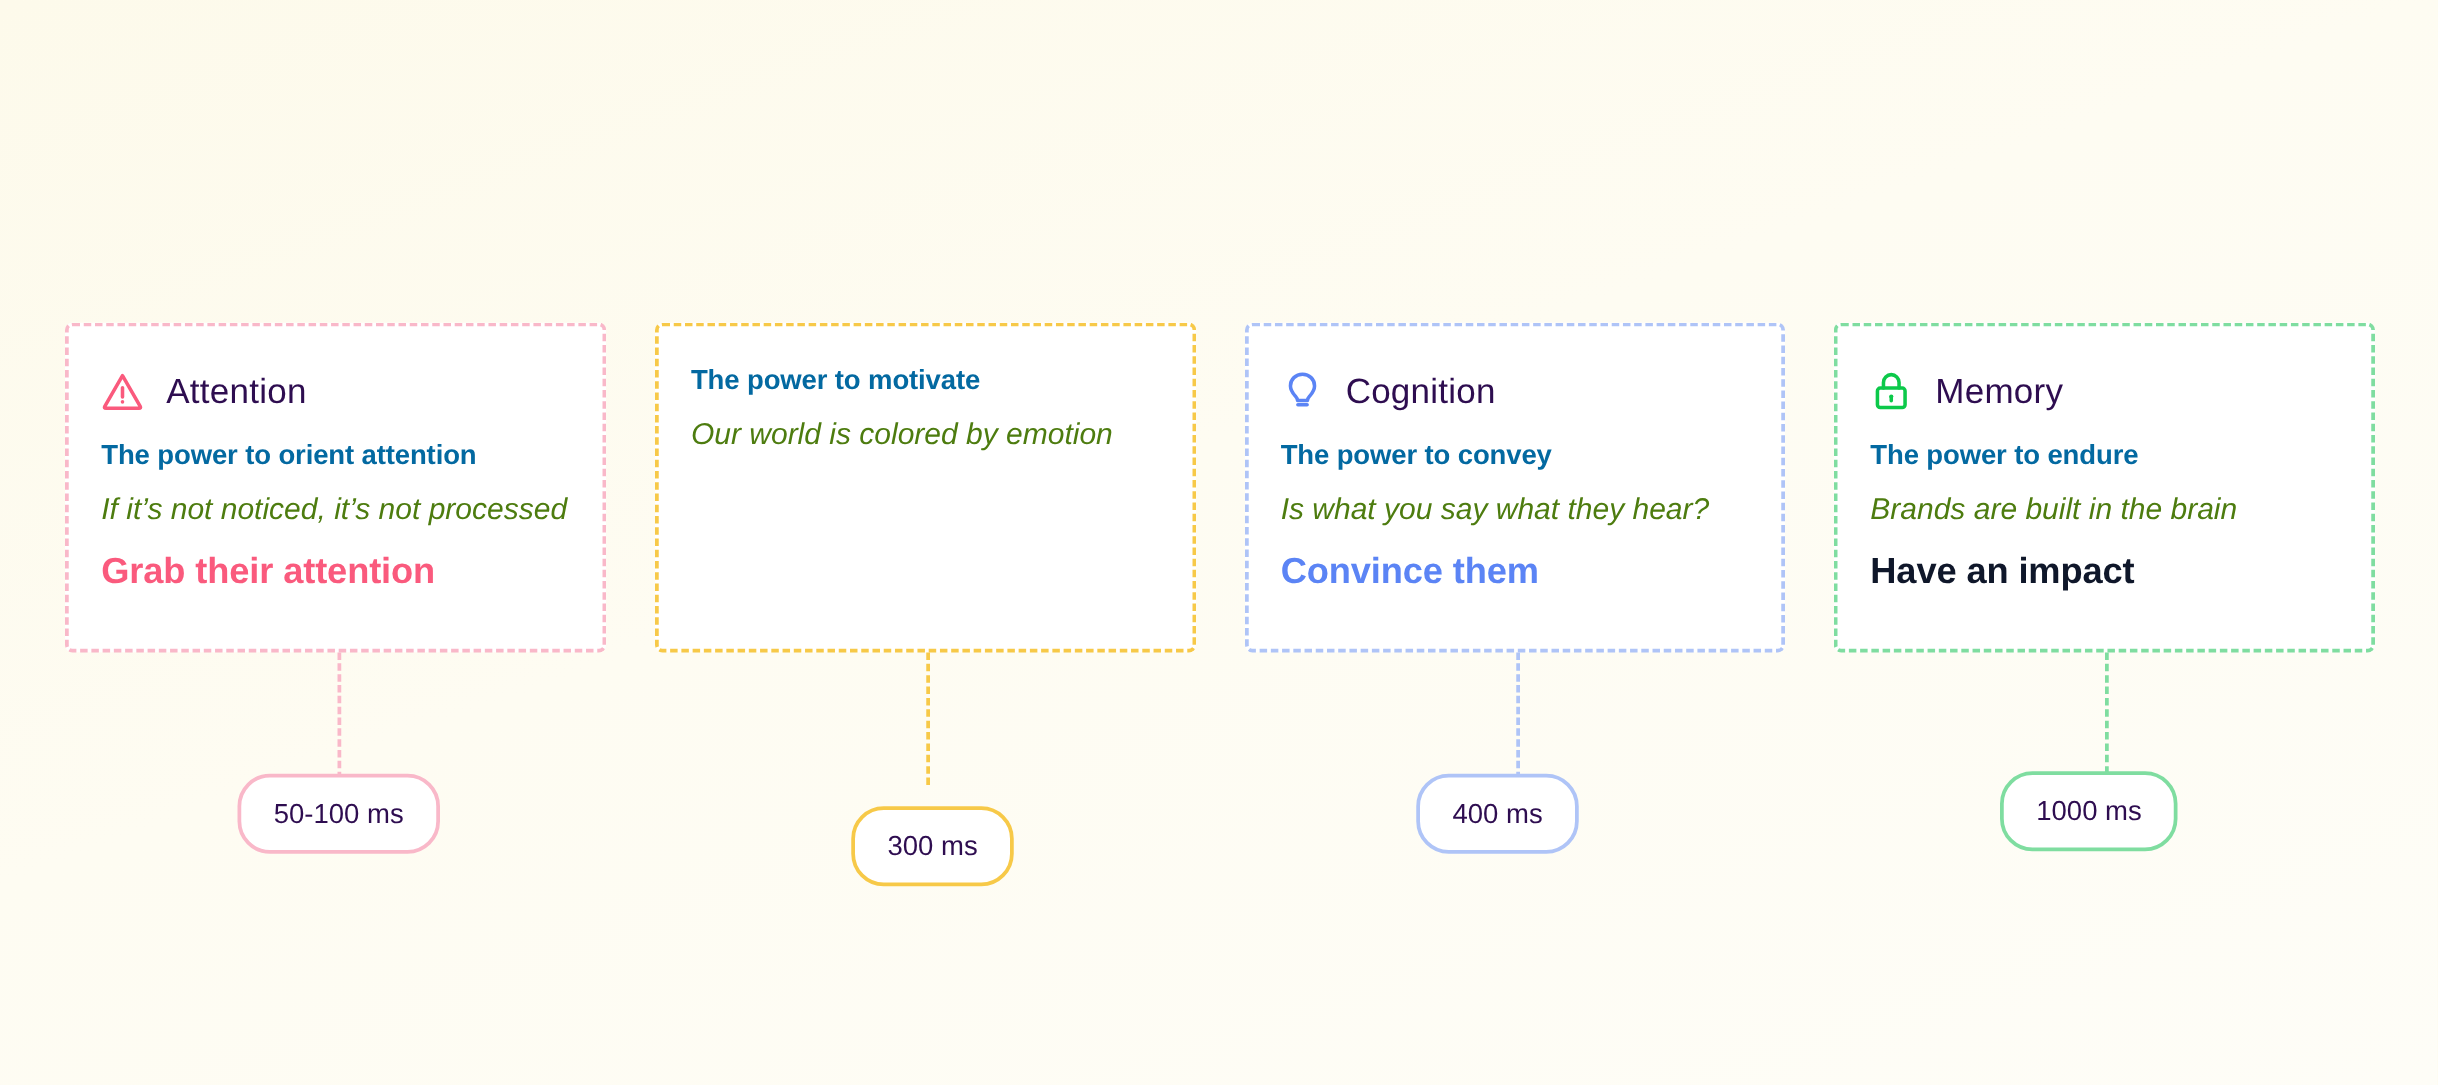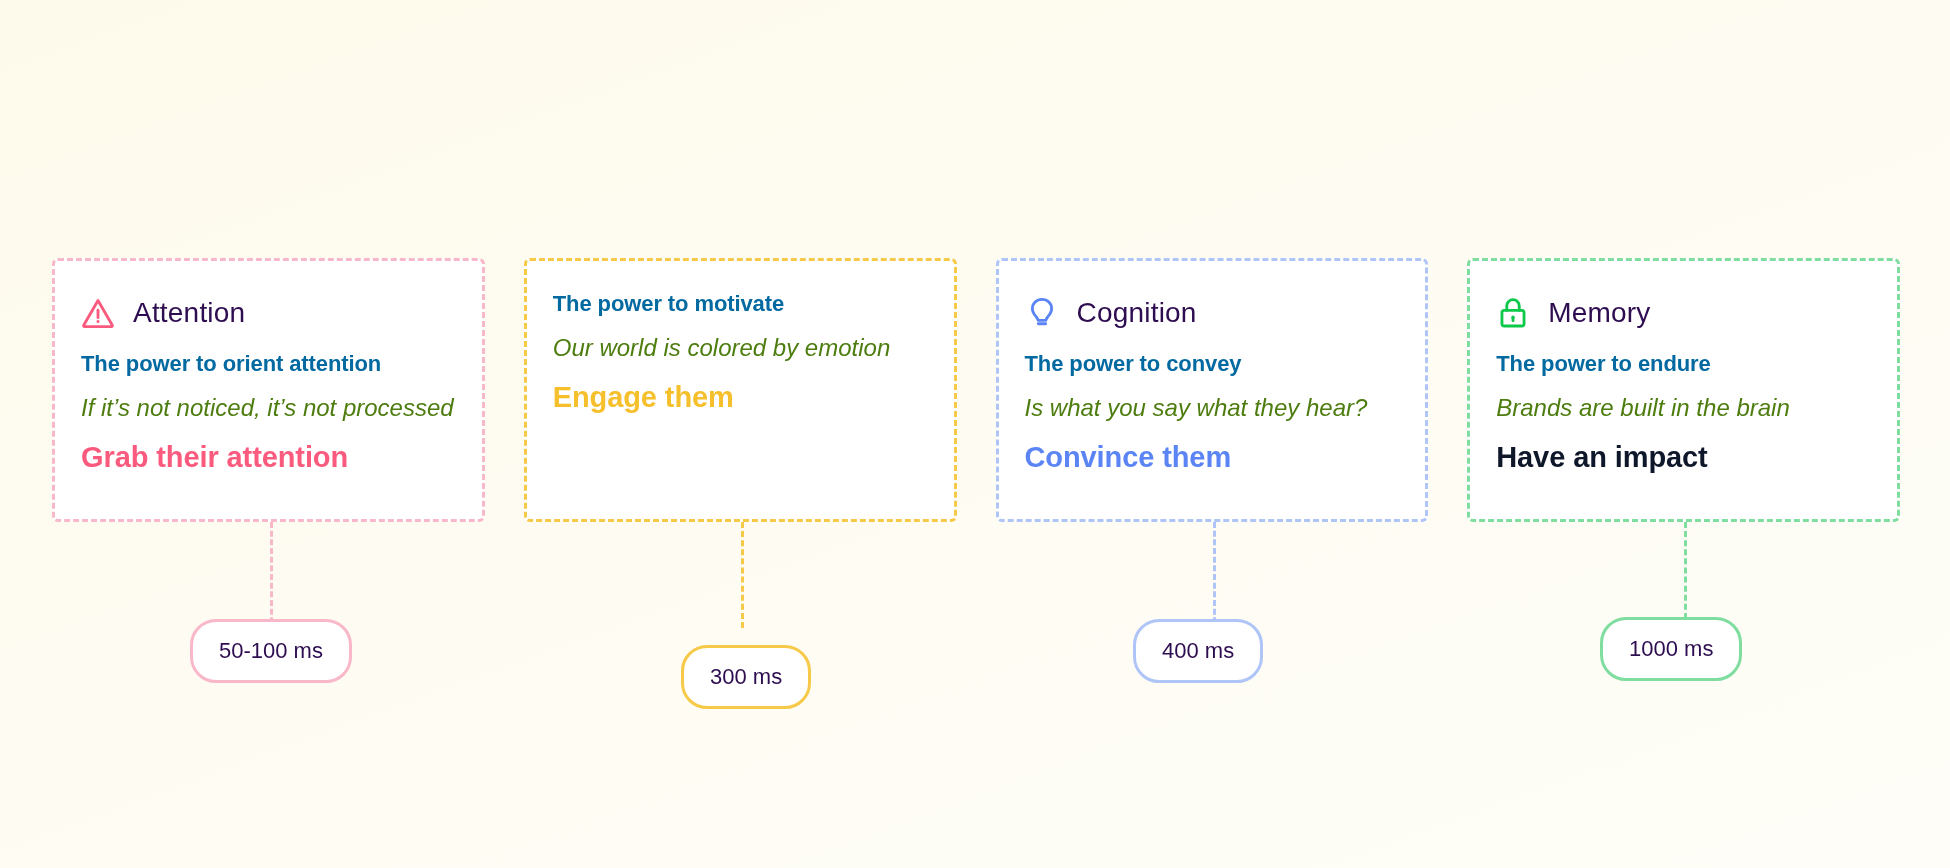--- a/index.html
+++ b/index.html
@@ -143,21 +143,20 @@
         <span class="card-title">Attention</span>
       </div>
       <div class="card-power">The power to orient attention</div>
       <div class="card-sub">If it’s not noticed, it’s not processed</div>
       <div class="card-cta" style="color: rgb(250, 90, 125);">Grab their attention</div>
     </div>
 
     <div class="card" style="border-color: rgb(247, 201, 72);">
       <div class="card-power">The power to motivate</div>
       <div class="card-sub">Our world is colored by emotion</div>
-      <div class="card-cta" style="color: rgb(245, 192, 44);">Engage them</div>
     </div>
 
     <div class="card" style="border-color: rgb(175, 196, 247);">
       <div class="card-head">
         <span class="card-icon">
           <svg viewBox="0 0 24 24" fill="none" stroke="#5B84F5" stroke-width="2" stroke-linecap="round" stroke-linejoin="round">
             <path d="M12 2.4 C8.1 2.4 5.2 5.3 5.2 9.0 C5.2 11.6 6.7 13.3 8.0 14.8 C8.7 15.6 9.2 16.3 9.2 17.2 L14.8 17.2 C14.8 16.3 15.3 15.6 16.0 14.8 C17.3 13.3 18.8 11.6 18.8 9.0 C18.8 5.3 15.9 2.4 12 2.4 Z"></path>
             <line x1="9.4" y1="19.6" x2="14.6" y2="19.6"></line>
           </svg>
         </span>

